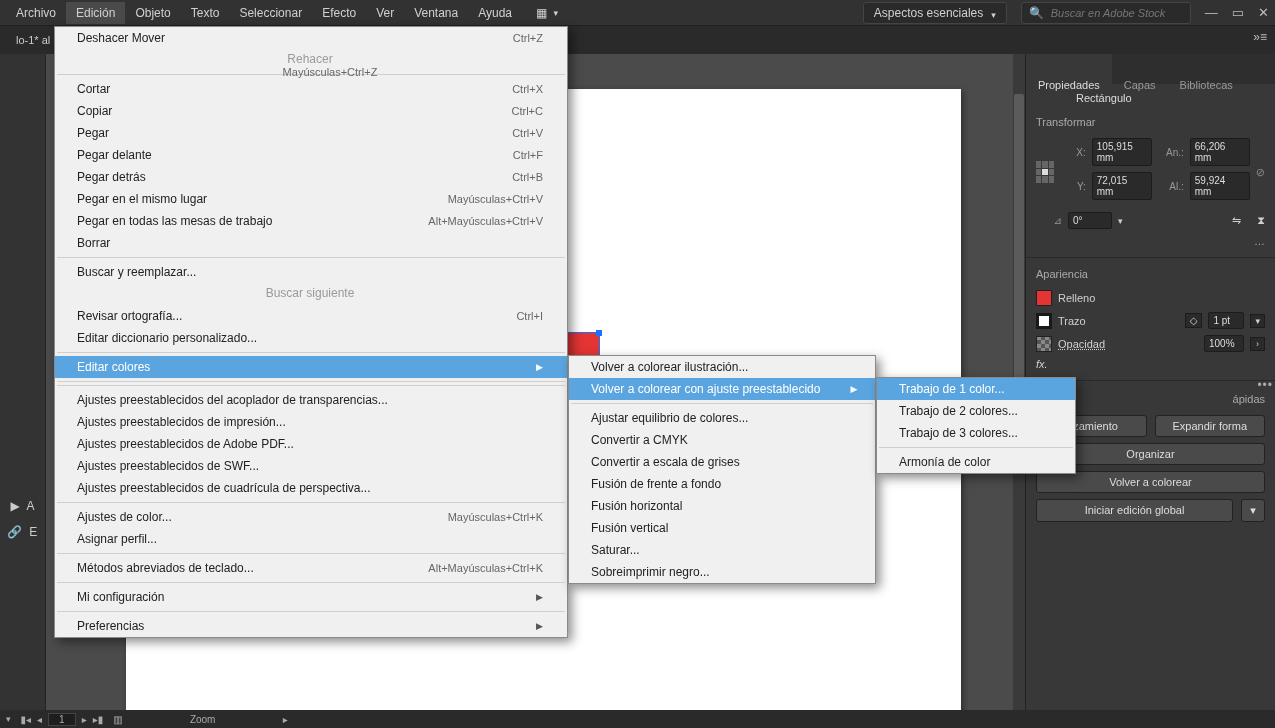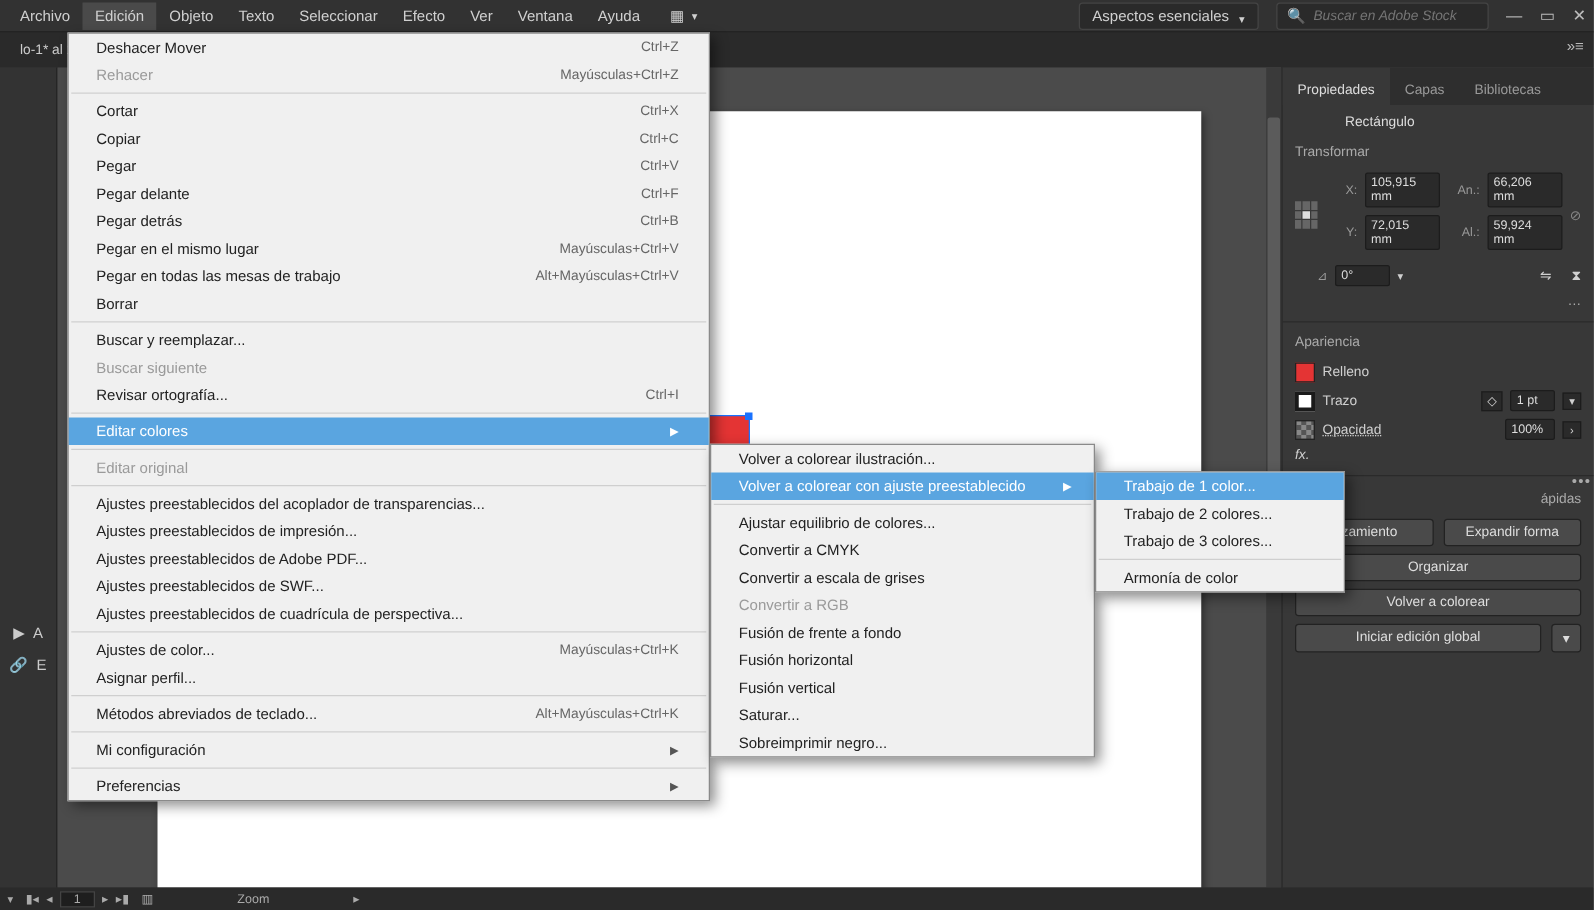--- a/index.html
+++ b/index.html
@@ -27,36 +27,36 @@
 .canvas-wrap { flex: 1; background: #4b4b4b; position: relative; overflow: hidden; }
 .artboard { position: absolute; left: 80px; top: 35px; width: 835px; height: 640px; background: #fff; box-shadow: 2px 2px 6px rgba(0,0,0,0.4); }
 .shape-rect { position: absolute; left: 490px; top: 278px; width: 64px; height: 42px; background: #e43434; border: 1px solid #1a72ff; }
 .shape-handle { position: absolute; width: 6px; height: 6px; background: #1a72ff; }
 .scrollbar-v { position: absolute; right: 0; top: 0; width: 12px; height: 100%; background: #3a3a3a; }
 .scrollbar-v-thumb { position: absolute; left: 1px; width: 10px; background: #5b5b5b; border-radius: 2px; }
 
 
 .right-panels { width: 250px; background: #383838; border-left: 1px solid #222; overflow: hidden; font-size: 11px; }
 .panel-tabs { height: 30px; display: flex; background: #2e2e2e; align-items: stretch; }
-.panel-tab { padding: 12px 12px; color: #999; cursor: pointer; }
+.panel-tab { padding: 25px 12px; color: #999; cursor: pointer; }
 .panel-tab.active { background: #383838; color: #ddd; }
 .panel-body { padding: 8px 10px; }
 .panel-section-title { color: #aaa; margin: 6px 0 10px; font-size: 11px; }
 .prop-row { display: flex; align-items: center; gap: 6px; margin-bottom: 6px; }
 .prop-label { color: #999; width: 26px; text-align: right; font-size: 10px; }
 .prop-field { background: #2a2a2a; border: 1px solid #1c1c1c; padding: 2px 4px; color: #ddd; width: 60px; font-size: 10px; border-radius: 2px; }
 .swatch { width: 16px; height: 16px; border: 1px solid #222; }
 .btn { background: #4a4a4a; border: 1px solid #222; color: #ddd; padding: 4px 0; text-align: center; border-radius: 3px; flex: 1; font-size: 11px; cursor: pointer; }
 .btn-row { display: flex; gap: 8px; margin: 6px 0; }
 .opts { position: absolute; right: 2px; top: 378px; color: #aaa; letter-spacing: 1px; }
 
 
 .menu-pane { position: absolute; background: #f0f0f0; color: #222; border: 1px solid #8a8a8a; box-shadow: 4px 4px 10px rgba(0,0,0,0.45); font-size: 12px; }
 .menu-pane .mi { display: flex; justify-content: space-between; align-items: center; padding: 3px 24px 3px 22px; height: 22px; cursor: default; white-space: nowrap; }
-.menu-pane .mi.disabled { color: #9a9a9a; }
+.menu-pane .mi.disabled { color: #9a9a9a; flex-direction: column; }
 .menu-pane .mi.hl { background: #5aa5e0; color: #fff; }
 .menu-pane .mi .shortcut { color: #666; font-size: 11px; margin-left: 40px; }
 .menu-pane .sep { height: 1px; background: #cfcfcf; margin: 3px 2px; }
 .menu-pane .submenu-arrow { font-size: 9px; color: #555; margin-left: 30px; }
 .menu-pane .mi.hl .submenu-arrow { color: #fff; }
 
 
 .statusbar { position: absolute; bottom: 0; left: 0; right: 0; height: 18px; background: #2a2a2a; display: flex; align-items: center; font-size: 10px; color: #aaa; gap: 10px; padding: 0 6px; }
 .statusbar .nav { display: flex; align-items: center; gap: 6px; }
 .statusbar .nav span { cursor: pointer; }
@@ -256,29 +256,29 @@
     <div class="mi">
       <span>Buscar y reemplazar...</span>
     </div>
     <div class="mi disabled">
       <span>Buscar siguiente</span>
     </div>
     <div class="mi">
       <span>Revisar ortografía...</span>
       <span class="shortcut">Ctrl+I</span>
     </div>
+    <div class="mi">
+      <span>Editar diccionario personalizado...</span>
+    </div>
     <div class="sep"></div>
     <div class="mi hl">
       <span>Editar colores</span>
       <span class="submenu-arrow">▶</span>
     </div>
     <div class="sep"></div>
-    <div class="mi disabled">
-      <span>Editar original</span>
-    </div>
     <div class="sep"></div>
     <div class="mi">
       <span>Ajustes preestablecidos del acoplador de transparencias...</span>
     </div>
     <div class="mi">
       <span>Ajustes preestablecidos de impresión...</span>
     </div>
     <div class="mi">
       <span>Ajustes preestablecidos de Adobe PDF...</span>
     </div>
@@ -323,23 +323,20 @@
     </div>
     <div class="sep"></div>
     <div class="mi">
       <span>Ajustar equilibrio de colores...</span>
     </div>
     <div class="mi">
       <span>Convertir a CMYK</span>
     </div>
     <div class="mi">
       <span>Convertir a escala de grises</span>
-    </div>
-    <div class="mi disabled">
-      <span>Convertir a RGB</span>
     </div>
     <div class="mi">
       <span>Fusión de frente a fondo</span>
     </div>
     <div class="mi">
       <span>Fusión horizontal</span>
     </div>
     <div class="mi">
       <span>Fusión vertical</span>
     </div>

